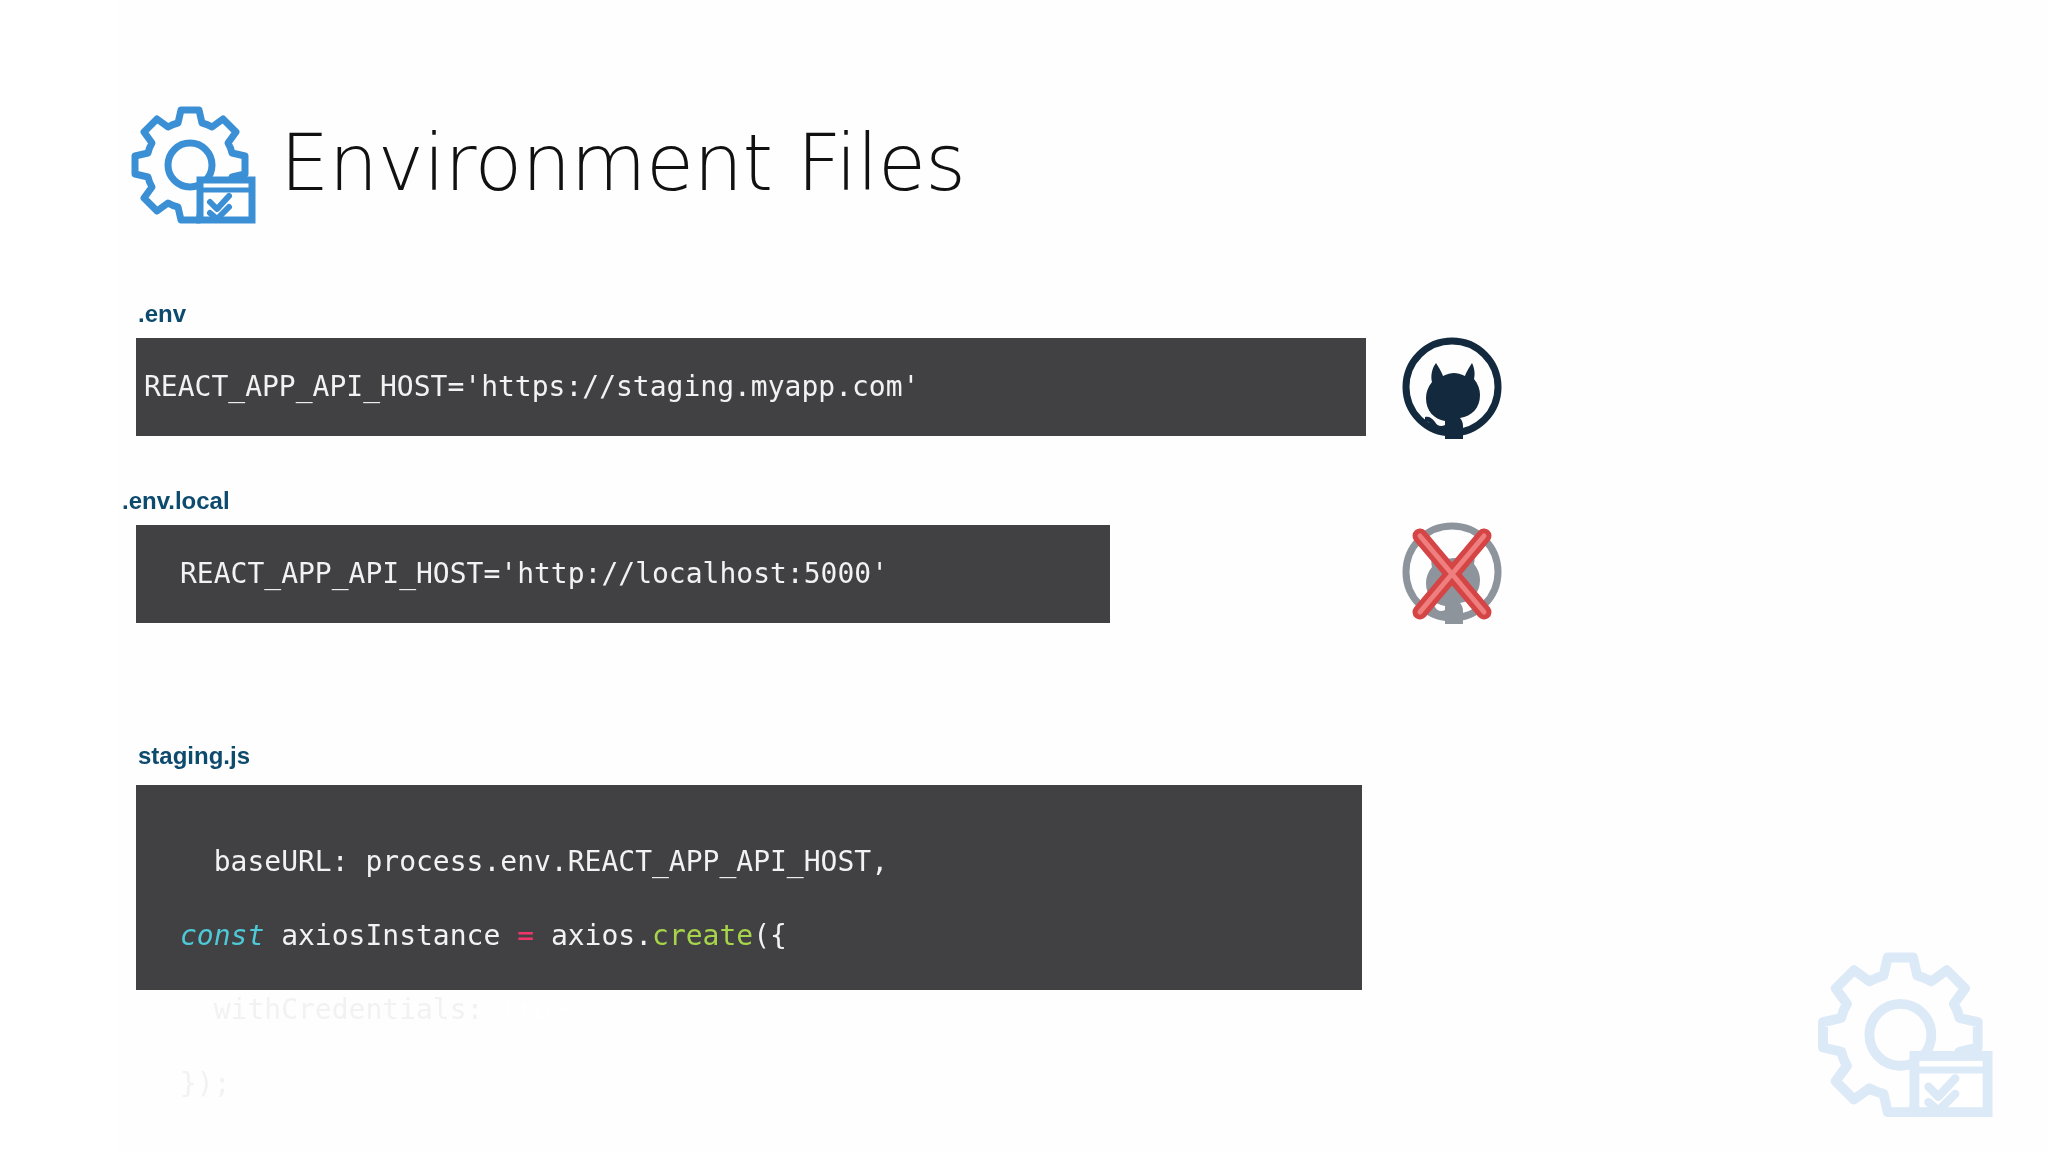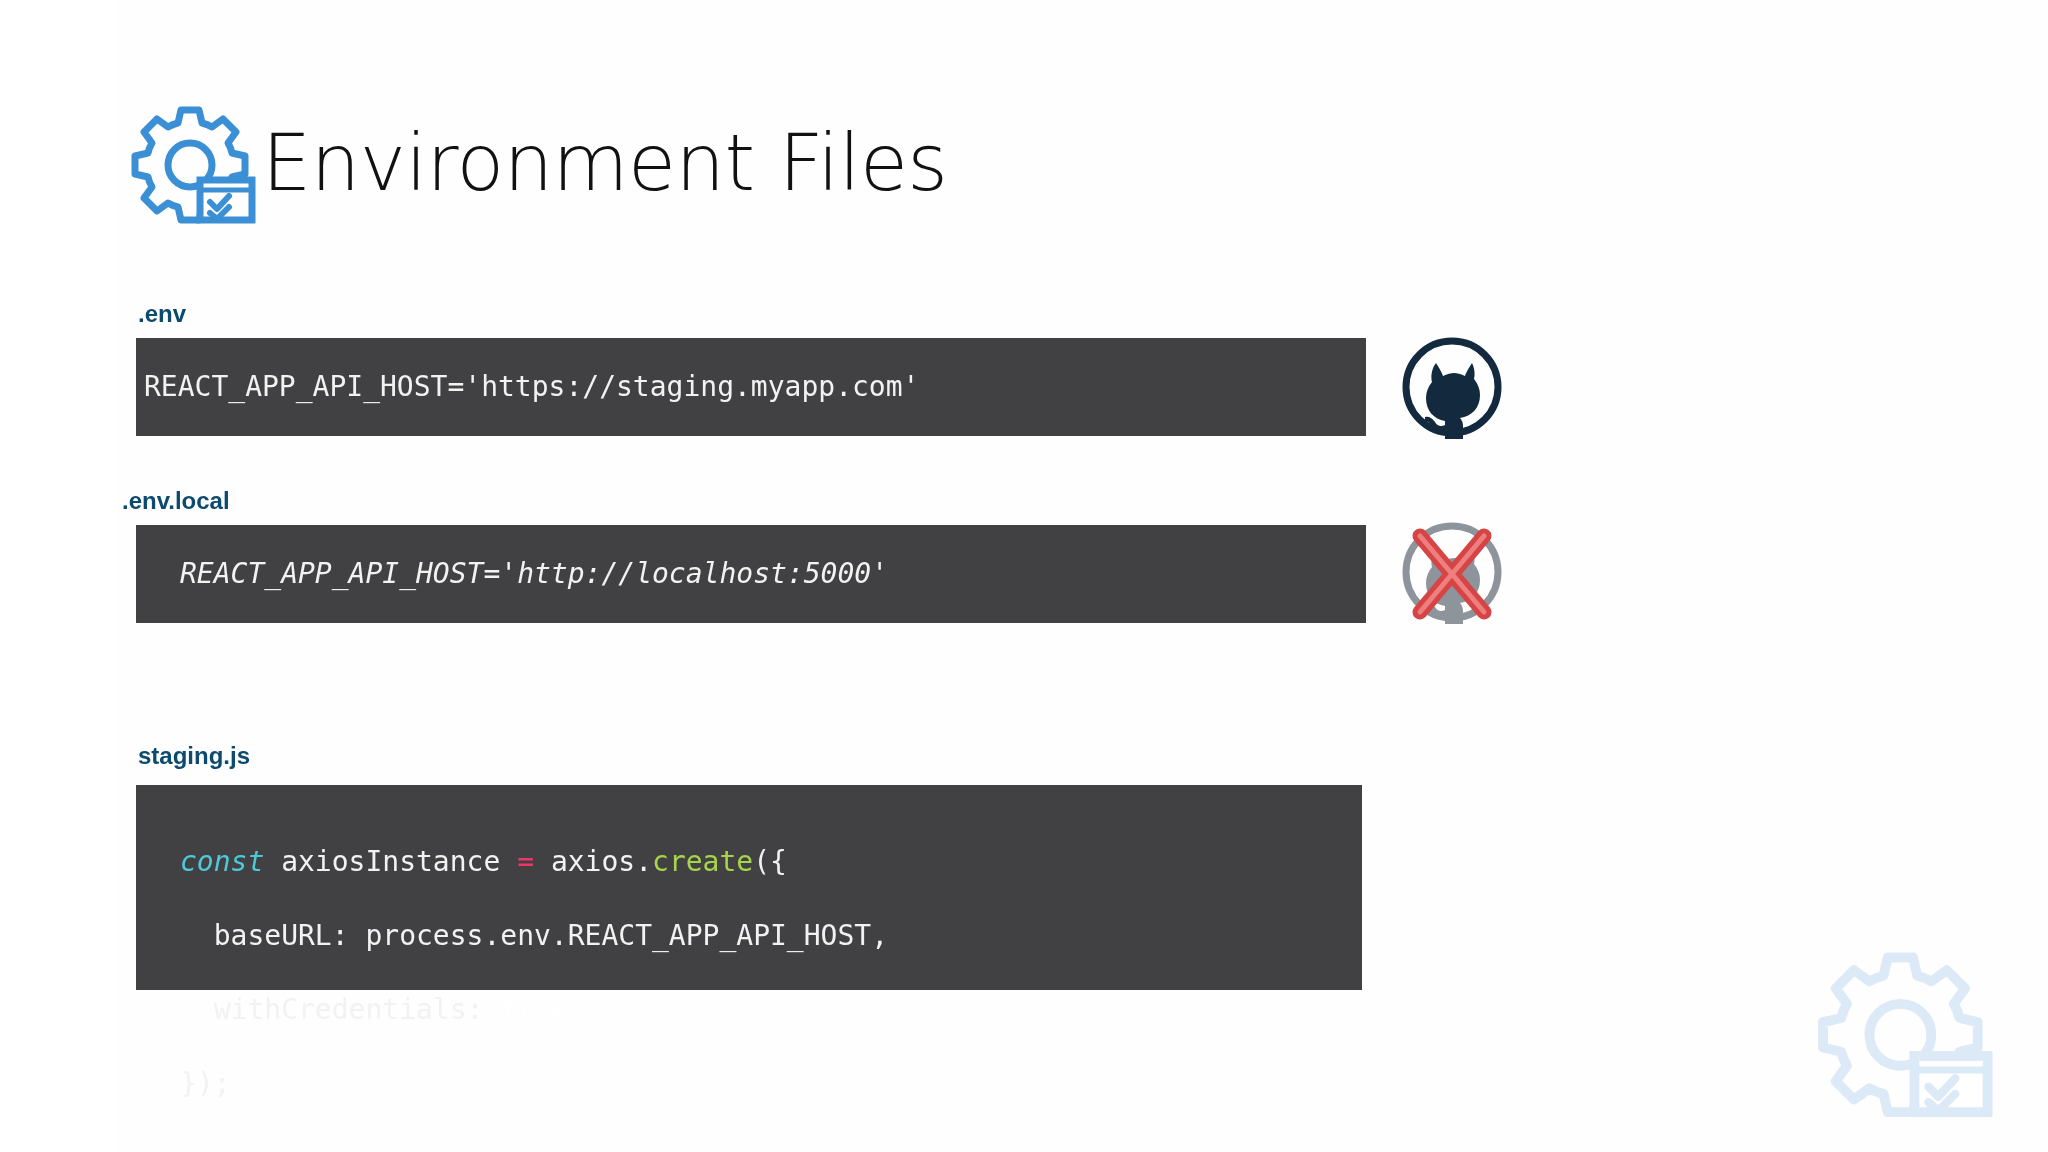--- a/index.html
+++ b/index.html
@@ -25,21 +25,21 @@
     background: #fefeff;
   }
 
   
   .header {
     position: absolute;
     left: 130px;
     top: 100px;
     display: flex;
     align-items: center;
-    gap: 4px;
+    gap: 22px;
   }
   .header-icon {
     width: 128px;
     height: 126px;
     flex: 0 0 auto;
     display: block;
   }
   .page-title {
     font-size: 78px;
     font-weight: 300;
@@ -130,42 +130,42 @@
 
 <span class="side-icon" style="left:1400px; top:335px;">
   <svg viewBox="0 0 104 104" width="104" height="104" xmlns="http://www.w3.org/2000/svg">
     <circle cx="52" cy="52" r="46" fill="none" stroke="#13293d" stroke-width="7"></circle>
     <path fill="#13293d" d="M36 28 c4 6 6 10 7 13 c4-2 8-3 11-3 c3 0 7 1 11 3 c1-3 3-7 7-13 c3 6 3 12 2 16 c4 5 6 10 6 16 c0 13-8 21-20 23 c2 2 3 5 3 8 v13 h-18 v-9 c-6 2-11 0-14-5 c-2-3-4-4-6-4 v-4 c4-1 7 1 10 5 c2 4 6 5 10 3 v-4 c-11-2-19-10-19-23 c0-6 2-11 6-16 c-1-4-1-10 2-16 z"></path>
   </svg>
 </span>
 
 <div class="file-label" style="left:122px; top:487px;">.env.local</div>
 
-<div class="code-block single" style="left:136px; top:525px; width:1230px; height:98px;font-style:italic;">
+<div class="code-block single" style="left:136px; top:525px; width:974px; height:98px;">
   <span>REACT_APP_API_HOST='http://localhost:5000'</span>
 </div>
 
 <span class="side-icon" style="left:1400px; top:520px;">
   <svg viewBox="0 0 104 104" width="104" height="104" xmlns="http://www.w3.org/2000/svg">
     <circle cx="52" cy="52" r="46" fill="none" stroke="#8e949c" stroke-width="7"></circle>
     <path fill="#8e949c" d="M36 28 c4 6 6 10 7 13 c4-2 8-3 11-3 c3 0 7 1 11 3 c1-3 3-7 7-13 c3 6 3 12 2 16 c4 5 6 10 6 16 c0 13-8 21-20 23 c2 2 3 5 3 8 v13 h-18 v-9 c-6 2-11 0-14-5 c-2-3-4-4-6-4 v-4 c4-1 7 1 10 5 c2 4 6 5 10 3 v-4 c-11-2-19-10-19-23 c0-6 2-11 6-16 c-1-4-1-10 2-16 z"></path>
     <g stroke-linecap="round">
       <line x1="20" y1="16" x2="84" y2="92" stroke="#d64545" stroke-width="15"></line>
       <line x1="84" y1="16" x2="20" y2="92" stroke="#d64545" stroke-width="15"></line>
       <line x1="20" y1="16" x2="84" y2="92" stroke="#ef7f7f" stroke-width="5"></line>
       <line x1="84" y1="16" x2="20" y2="92" stroke="#ef7f7f" stroke-width="5"></line>
     </g>
   </svg>
 </span>
 
 <div class="file-label" style="left:138px; top:742px;">staging.js</div>
 
 <div class="code-block" style="left:136px; top:785px; width:1226px; height:205px; padding-top:22px;">
+<div>  baseURL: process.env.REACT_APP_API_HOST,</div>
 <div><span class="tok-keyword">const</span><span class="tok-plain"> axiosInstance </span><span class="tok-op">=</span><span class="tok-plain"> axios.</span><span class="tok-fn">create</span><span class="tok-plain">({</span></div>
-<div>  baseURL: process.env.REACT_APP_API_HOST,</div>
 <div><span class="tok-plain">  withCredentials: </span><span class="tok-bool">true</span></div>
 <div>});</div>
 </div>
 
 <span class="watermark">
   <svg viewBox="0 0 128 126" width="180" height="180" xmlns="http://www.w3.org/2000/svg">
     <g fill="none" stroke="#dce9f7" stroke-width="7" stroke-linejoin="round" stroke-linecap="round">
       <path d="M51 10 h18 l3 13 a32 32 0 0 1 10 4 l11-8 13 13 -8 11 a32 32 0 0 1 4 10 l13 3 v18 l-13 3 a32 32 0 0 1 -4 10 l8 11 -13 13 -11-8 a32 32 0 0 1 -10 4 l-3 13 h-18 l-3-13 a32 32 0 0 1 -10-4 l-11 8 -13-13 8-11 a32 32 0 0 1 -4-10 l-13-3 v-18 l13-3 a32 32 0 0 1 4-10 l-8-11 13-13 11 8 a32 32 0 0 1 10-4 z"></path>
       <circle cx="60" cy="65" r="22"></circle>
     </g>

